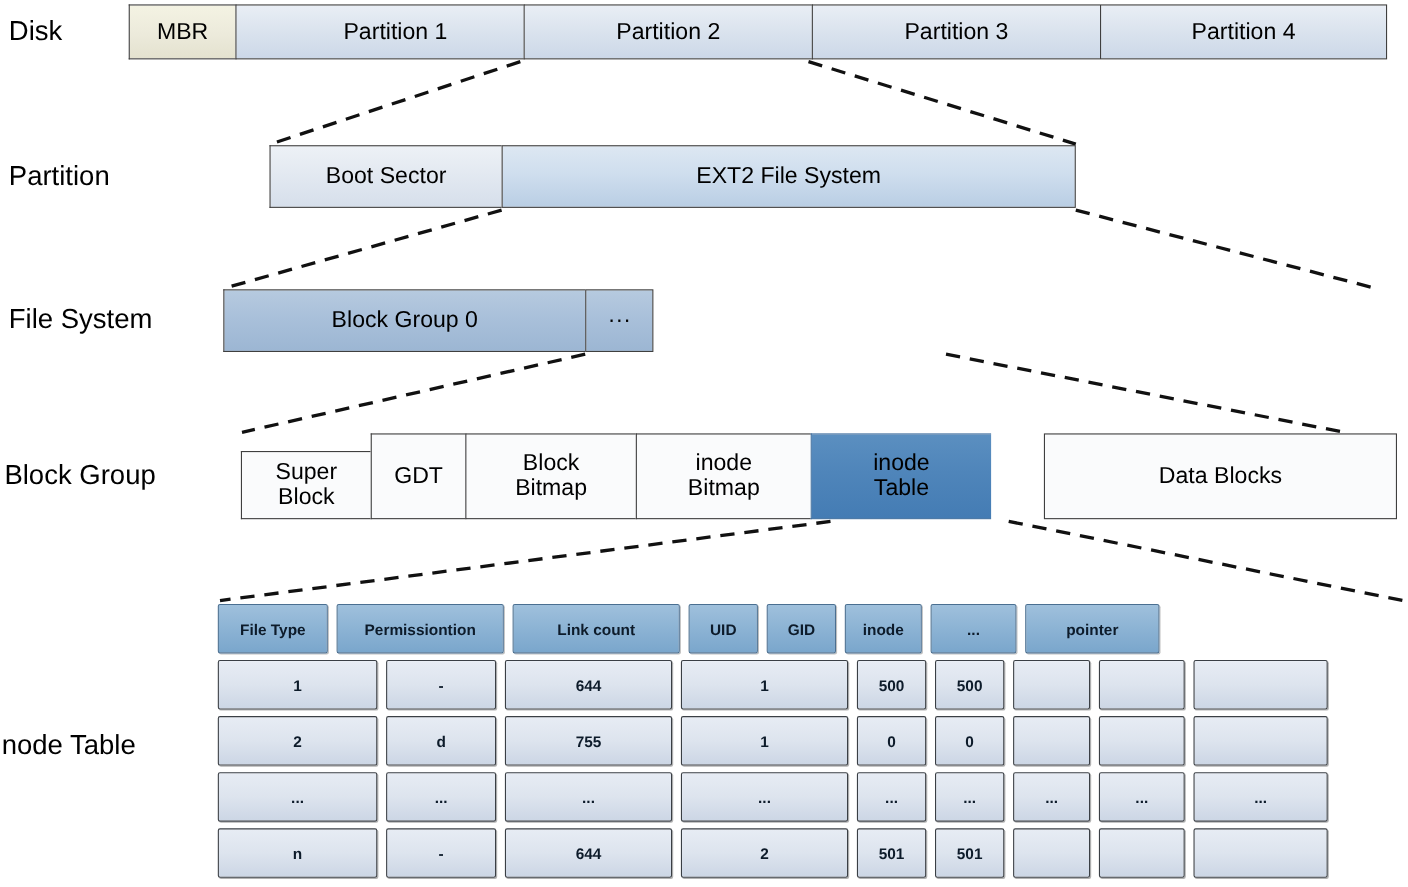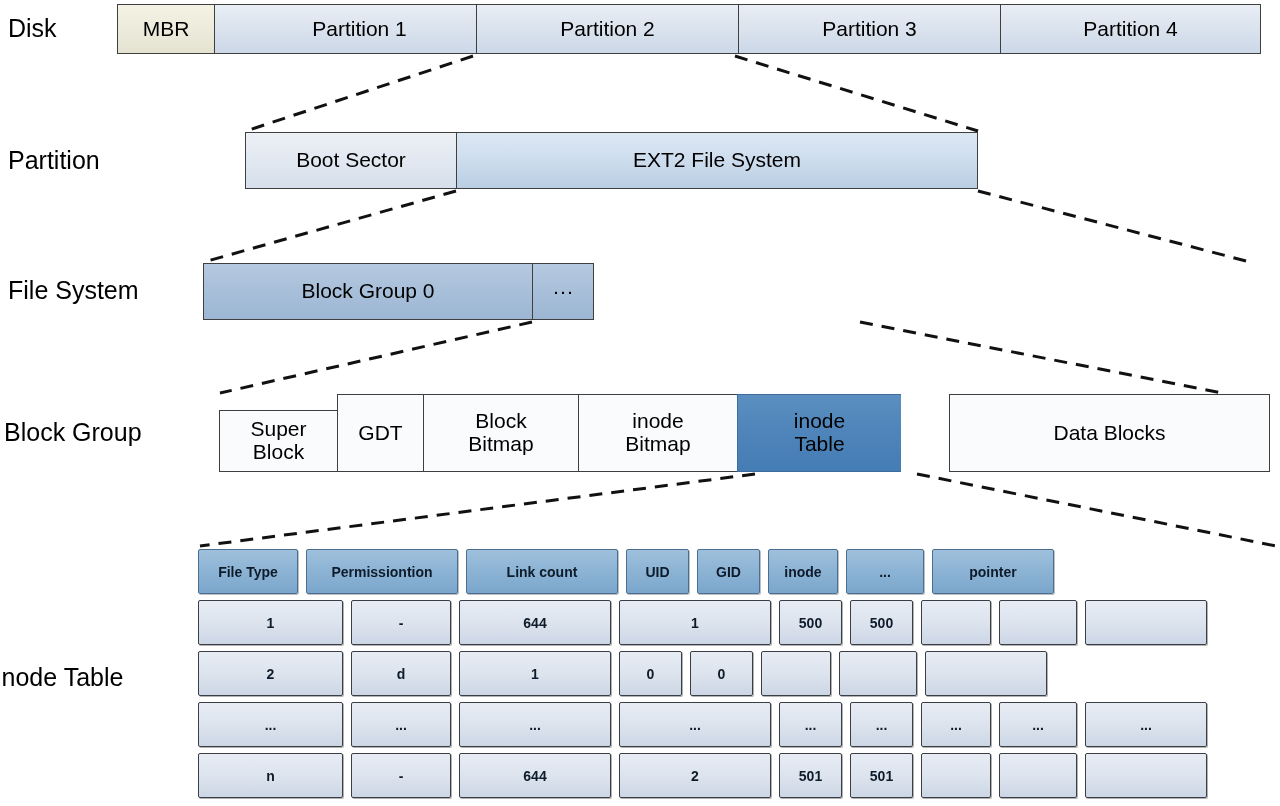--- a/index.html
+++ b/index.html
@@ -221,20 +221,21 @@
       <div class="itcell c4">500</div>
       <div class="itcell c5">500</div>
       <div class="itcell c6"></div>
       <div class="itcell c7"></div>
       <div class="itcell c8"></div>
     </div>
 
     <div class="itrow body">
       <div class="itcell c0">2</div>
       <div class="itcell c1">d</div>
+      <div class="itcell c2">755</div>
       <div class="itcell c3">1</div>
       <div class="itcell c4">0</div>
       <div class="itcell c5">0</div>
       <div class="itcell c6"></div>
       <div class="itcell c7"></div>
       <div class="itcell c8"></div>
     </div>
 
     <div class="itrow body">
       <div class="itcell c0">...</div>

